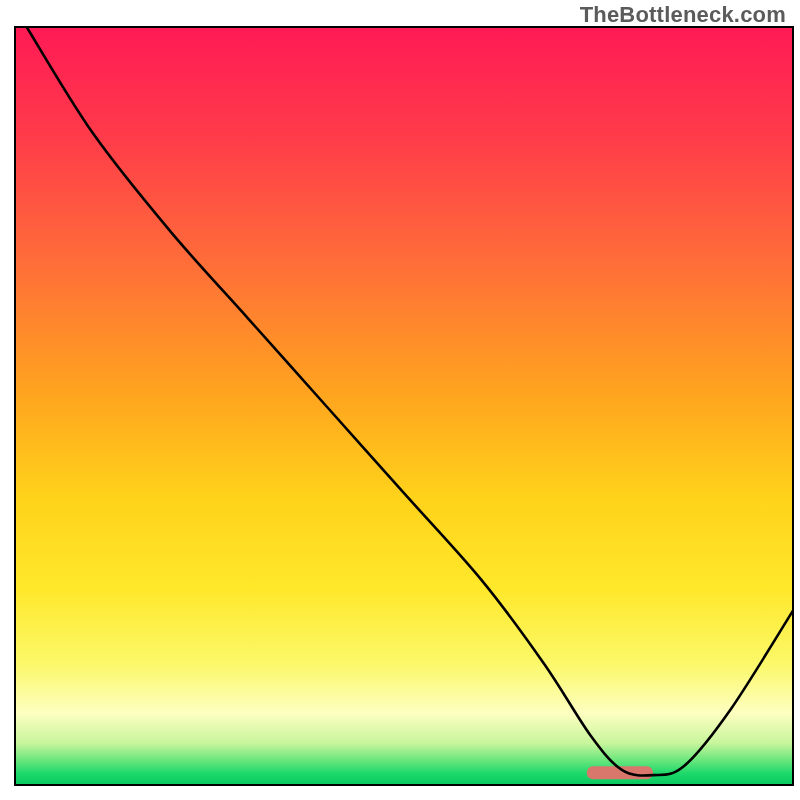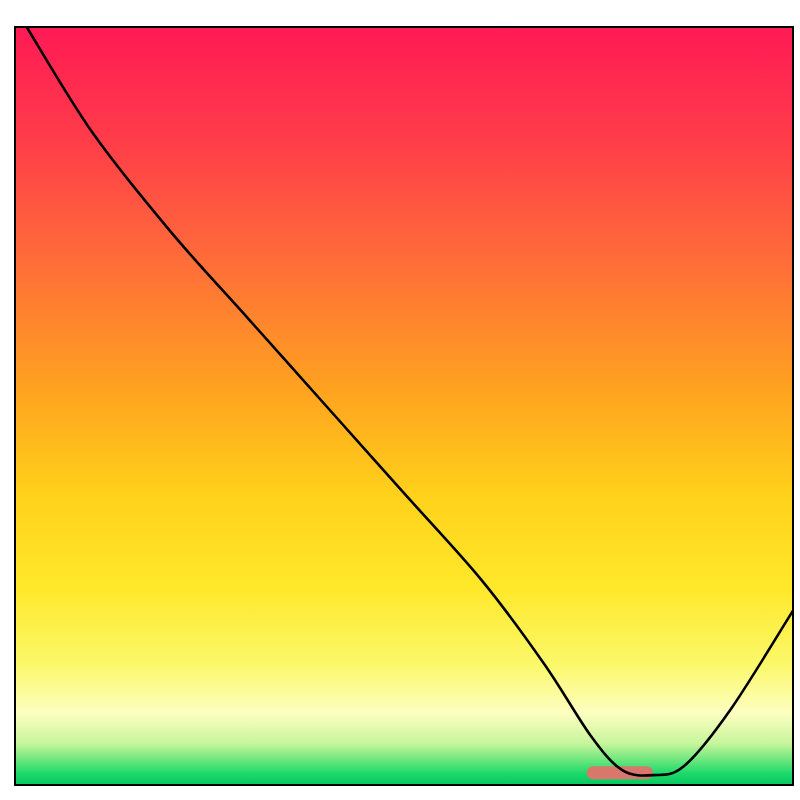--- a/index.html
+++ b/index.html
@@ -28,20 +28,21 @@
   }
   svg {
     display: block;
   }
 </style>
 </head>
 <body>
 
 <div class="page">
 
+  <div class="watermark">TheBottleneck.com</div>
 
   <svg id="chart-svg" width="800" height="800" viewBox="0 0 800 800">
     <defs>
       <linearGradient id="bg-grad" x1="0" y1="0" x2="0" y2="1">
           <stop offset="0%" stop-color="#ff1a55"></stop>
           <stop offset="14.000000000000002%" stop-color="#ff3a4a"></stop>
           <stop offset="30%" stop-color="#ff6a3a"></stop>
           <stop offset="48%" stop-color="#ffa31f"></stop>
           <stop offset="62%" stop-color="#ffd21a"></stop>
           <stop offset="74%" stop-color="#ffe82a"></stop>

